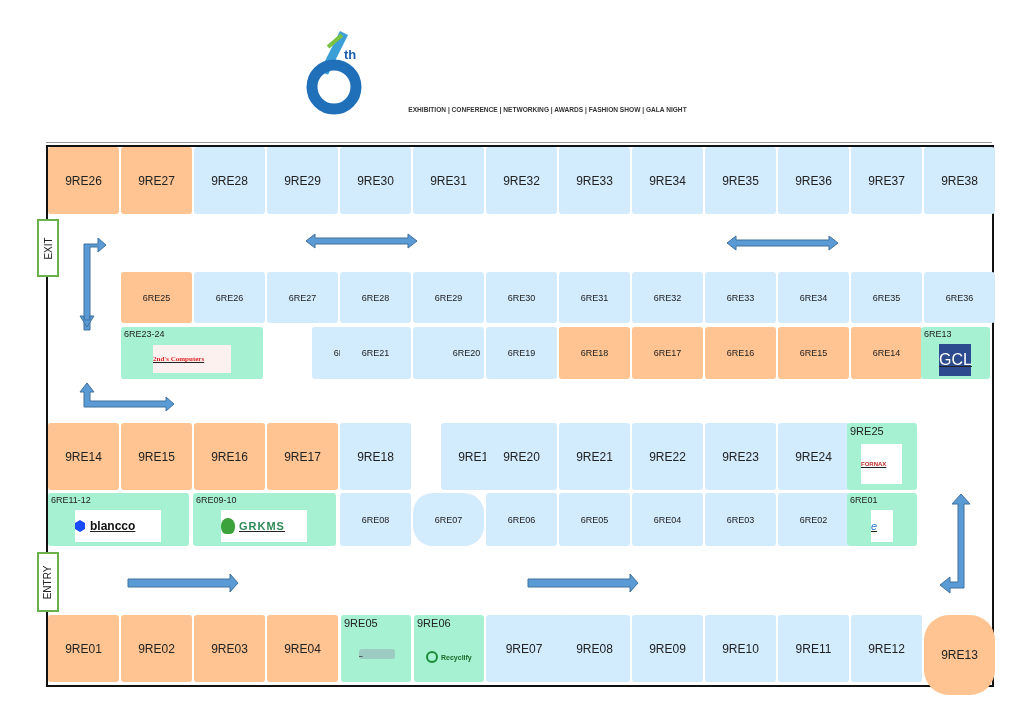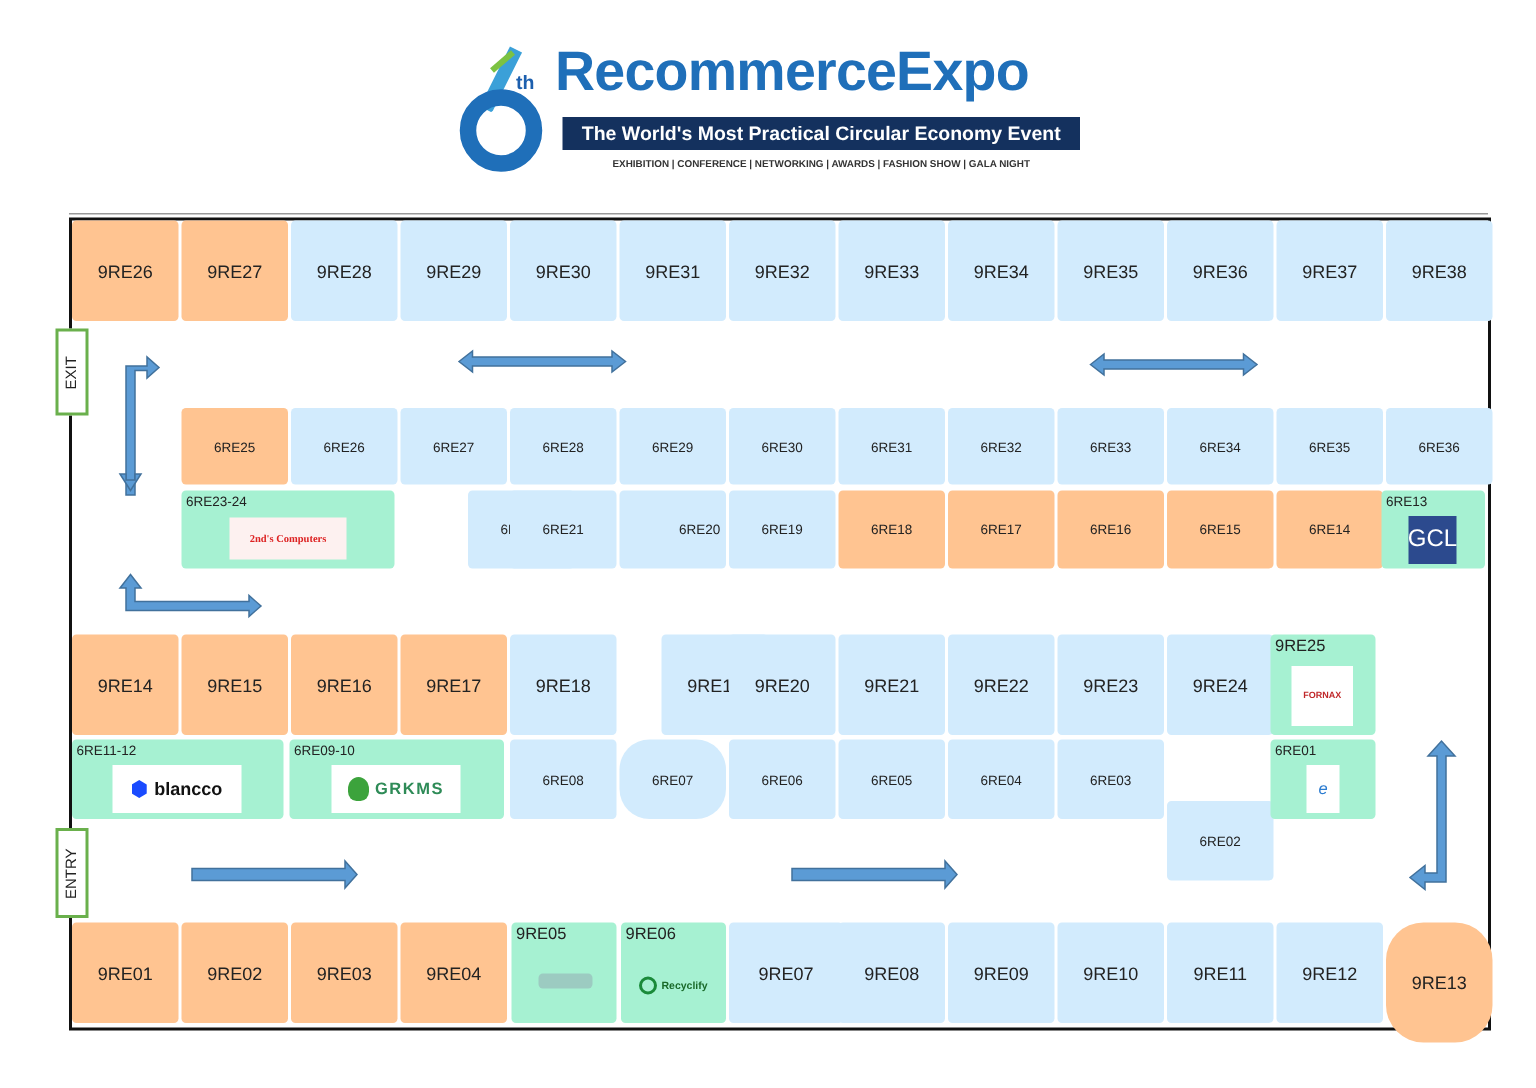--- a/index.html
+++ b/index.html
@@ -13,38 +13,36 @@
   .topline { position:absolute; left:46px; top:142px; width:946px; height:1px; background:#999; }
   .frame { position:absolute; left:46px; top:145px; width:944px; height:538px; border:2px solid #111; box-sizing:content-box; }
   .cell { position:absolute; border-radius:3px; box-sizing:border-box; display:flex; align-items:center; justify-content:center; color:#222; }
   .big { font-size:12px; }
   .small { font-size:9px; }
   .orange { background:#ffc491; }
   .blue { background:#d2ebfd; }
   .green { background:#a6f1d2; }
   .tl { position:absolute; left:3px; top:2px; font-size:9px; color:#222; }
   .tl.big2 { font-size:11px; }
-  .logo { position:absolute; background:#fff; display:flex; align-items:center; justify-content:center; }
+  .logo { position:absolute; background:#fff; display:flex; align-items:center; justify-content:flex-start;text-decoration:underline; }
   .sign { position:absolute; border:2px solid #6ab04c; background:#fff; display:flex; align-items:center; justify-content:center; }
   .sign span { transform:rotate(-90deg); font-size:10px; color:#222; white-space:nowrap; }
   svg.arrows { position:absolute; left:0; top:0; width:1024px; height:725px; pointer-events:none; }
 </style>
 </head>
 <body>
 
 <div class="header">
   <svg class="six" viewBox="0 0 66 86">
     <path d="M40 4 L20 44" stroke="#3ba0d8" stroke-width="9" fill="none"></path>
     <circle cx="30" cy="58" r="22" fill="none" stroke="#1f6fb9" stroke-width="11"></circle>
     <circle cx="30" cy="58" r="14" fill="#fff"></circle>
     <path d="M24 18 L38 6" stroke="#7cc242" stroke-width="4" fill="none"></path>
   </svg>
   <div class="th">th</div>
-  <div class="brand">RecommerceExpo</div>
-  <div class="tagline">The World's Most Practical Circular Economy Event</div>
   <div class="subline">EXHIBITION | CONFERENCE | NETWORKING | AWARDS | FASHION SHOW | GALA NIGHT</div>
 </div>
 
 <div class="topline"></div>
 <div class="frame"></div>
 
 <div id="cells">
     <div class="cell big orange" style="left: 48px; top: 147px; width: 71px; height: 67px;">
       <span>9RE26</span>
     </div>
@@ -191,21 +189,21 @@
     </div>
     <div class="cell small blue" style="left: 559px; top: 493px; width: 71px; height: 53px;">
       <span>6RE05</span>
     </div>
     <div class="cell small blue" style="left: 632px; top: 493px; width: 71px; height: 53px;">
       <span>6RE04</span>
     </div>
     <div class="cell small blue" style="left: 705px; top: 493px; width: 71px; height: 53px;">
       <span>6RE03</span>
     </div>
-    <div class="cell small blue" style="left: 778px; top: 493px; width: 71px; height: 53px; margin-top: 41px;">
+    <div class="cell small blue" style="left: 778px; top: 493px; width: 71px; height: 53px;">
       <span>6RE02</span>
     </div>
     <div class="cell big orange" style="left: 48px; top: 615px; width: 71px; height: 67px;">
       <span>9RE01</span>
     </div>
     <div class="cell big orange" style="left: 121px; top: 615px; width: 71px; height: 67px;">
       <span>9RE02</span>
     </div>
     <div class="cell big orange" style="left: 194px; top: 615px; width: 71px; height: 67px;">
       <span>9RE03</span>

